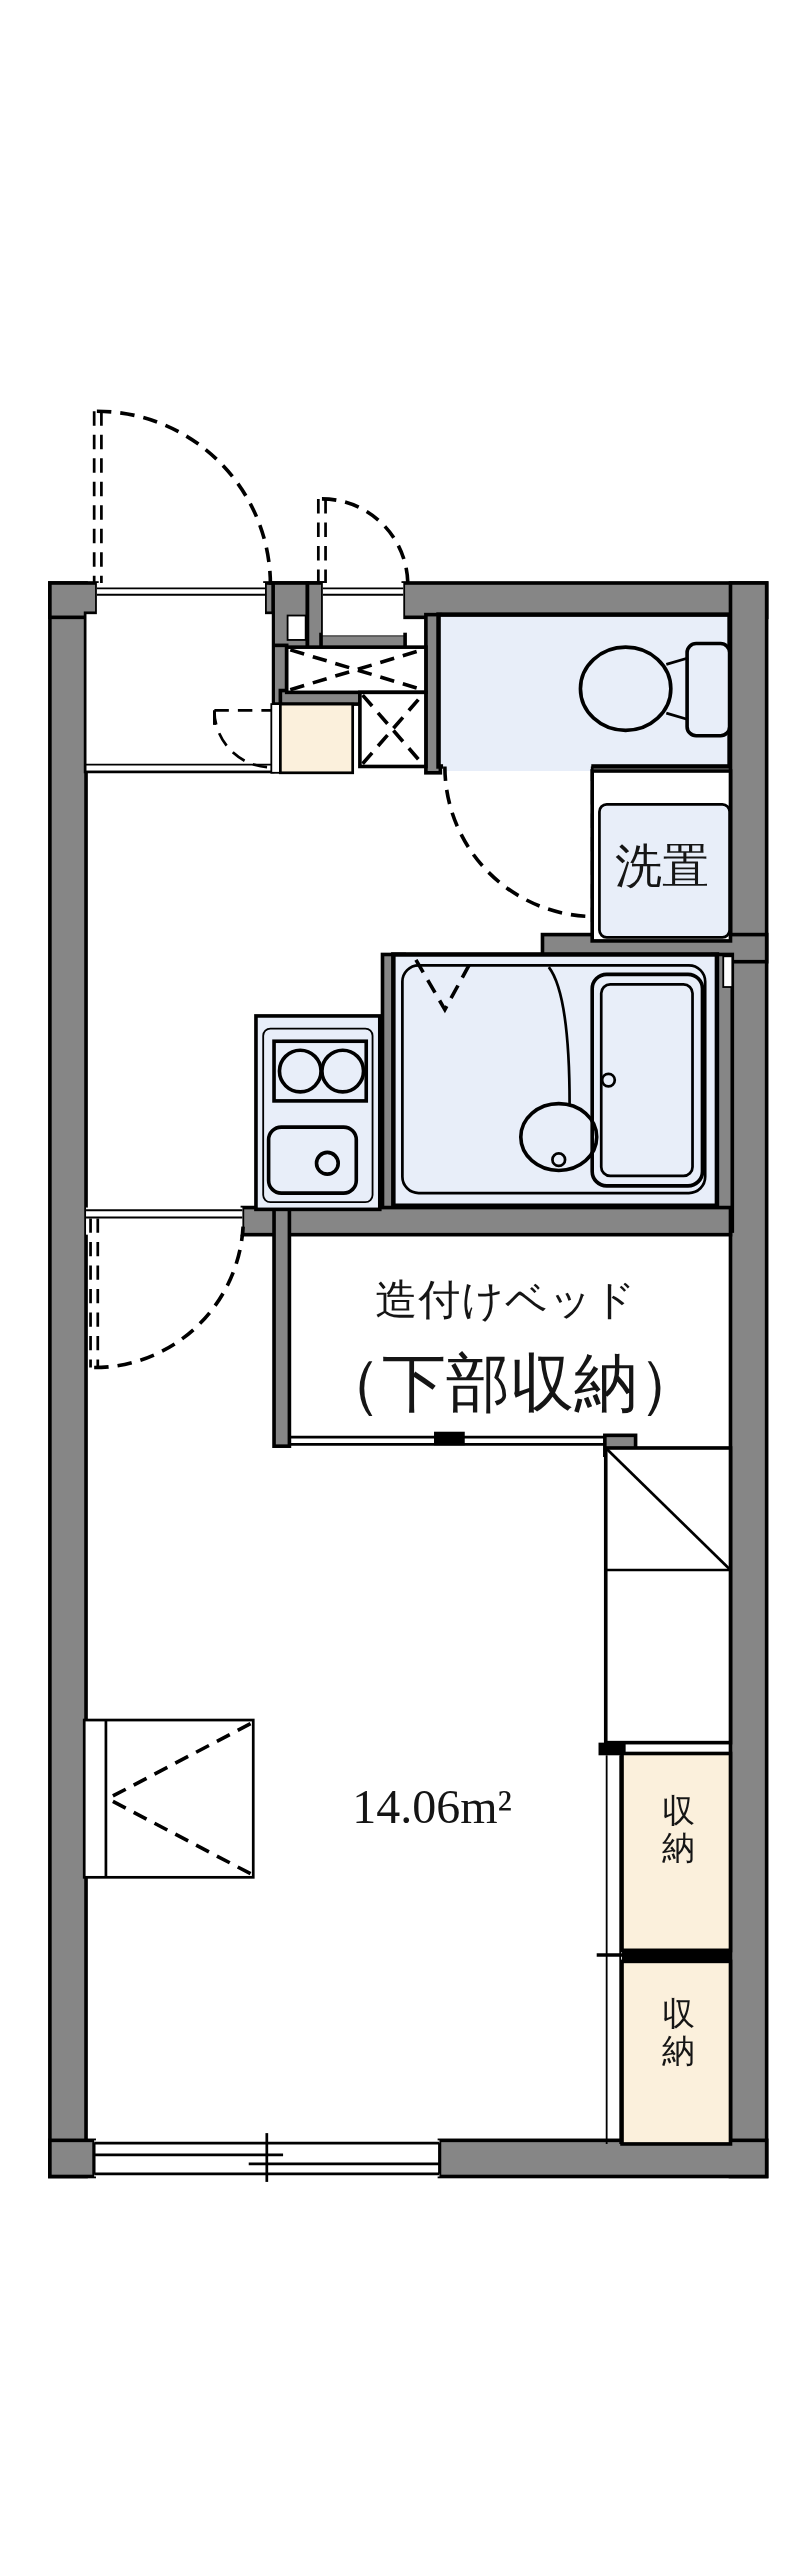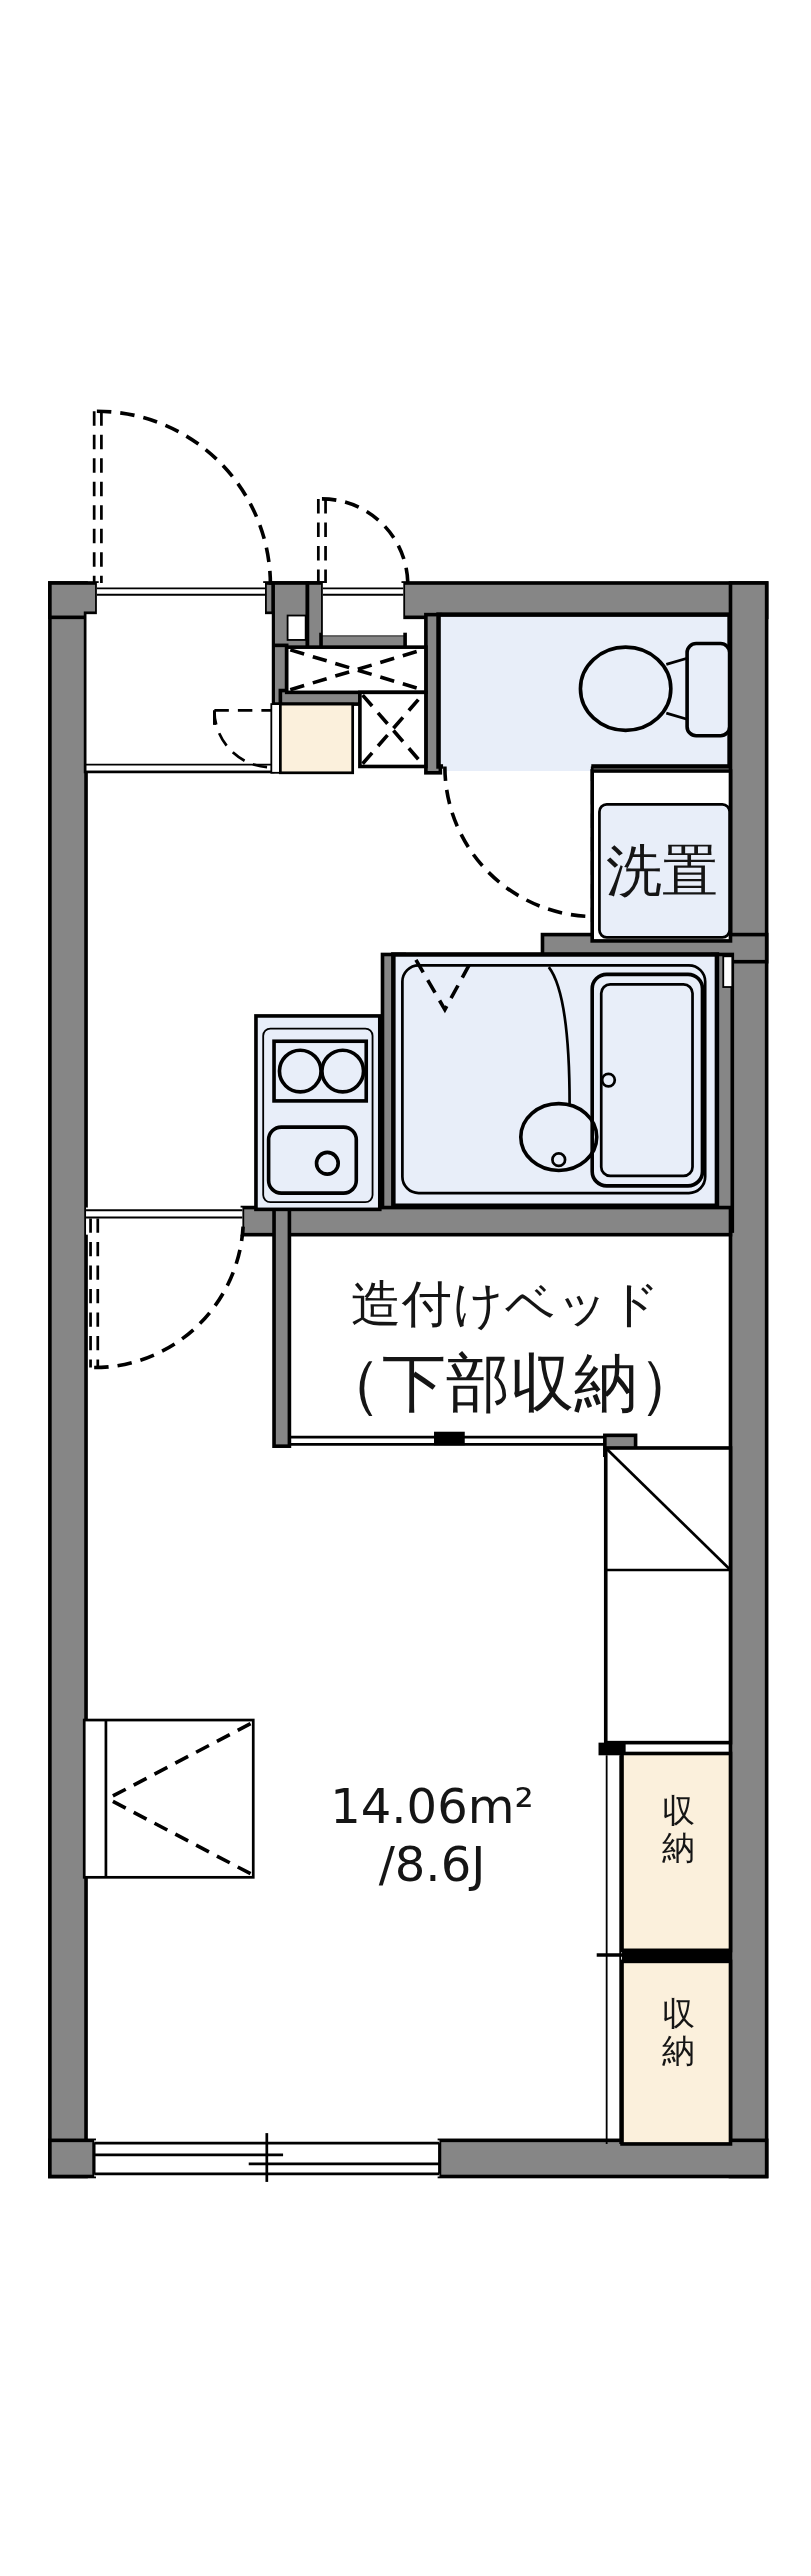--- a/index.html
+++ b/index.html
@@ -8,25 +8,25 @@
   #plan-svg{position:absolute;left:0;top:0;}
   .wall{fill:var(--wall_gray,#868686);stroke:#000;stroke-width:4;}
   .blackbar{fill:#000;stroke:none;}
   .whitebox{fill:#fff;stroke:#000;}
   .bluebox{fill:var(--room_blue,#e8eef9);stroke:#000;}
   .creambox{fill:var(--closet_cream,#fbf0dc);stroke:#000;}
   .noline{stroke:none;}
   .ln{stroke:#000;fill:none;}
   .dash{stroke:#000;fill:none;stroke-dasharray:16 10;}
   .label{position:absolute;color:#151515;text-align:center;line-height:1.15;white-space:pre;}
-  .lbl-washer{left:594px;top:839px;width:136px;font-size:56px;}
-  .lbl-bed1{left:280px;top:1276px;width:452px;font-size:50px;letter-spacing:0.9px;}
+  .lbl-washer{left:594px;top:839px;width:136px;font-size:47px;}
+  .lbl-bed1{left:280px;top:1276px;width:452px;font-size:42px;letter-spacing:0.9px;}
   .lbl-bed2{left:284px;top:1347px;width:452px;font-size:64px;}
   .lbl-room{left:292px;top:1688px;width:271px;font-size:72px;font-weight:500;}
-  .lbl-sqm{left:292px;top:1779px;width:280px;font-size:48px;}
+  .lbl-sqm{left:292px;top:1779px;width:280px;font-size:48px;font-family:Liberation Serif, serif;}
   .lbl-jo{left:292px;top:1837px;width:280px;font-size:48px;}
   .lbl-closet{width:51px;font-size:33px;line-height:1.12;white-space:normal;word-break:break-all;}
   .lbl-closet1{left:653px;top:1793px;}
   .lbl-closet2{left:653px;top:1996px;}
 </style>
 </head>
 <body>
 
 <div id="canvas">
   <svg id="plan-svg" width="812" height="2576" viewBox="0 0 898 2850" xmlns="http://www.w3.org/2000/svg">
@@ -173,17 +173,16 @@
       <line class="ln" stroke-width="3" x1="486" y1="2371" x2="486" y2="2405"></line>
     </g>
 
     <rect class="whitebox" stroke-width="2" x="800" y="1058" width="10" height="34"></rect>
   </svg>
 
   <div class="label lbl-washer">洗置</div>
   <div class="label lbl-bed1">造付けベッド</div>
   <div class="label lbl-bed2">（下部収納）</div>
   <div class="label lbl-sqm">14.06m²</div>
-  <div class="label lbl-jo">/8.6J</div>
   <div class="label lbl-closet lbl-closet1">収納</div>
   <div class="label lbl-closet lbl-closet2">収納</div>
 </div>
 
 
 </body></html>

